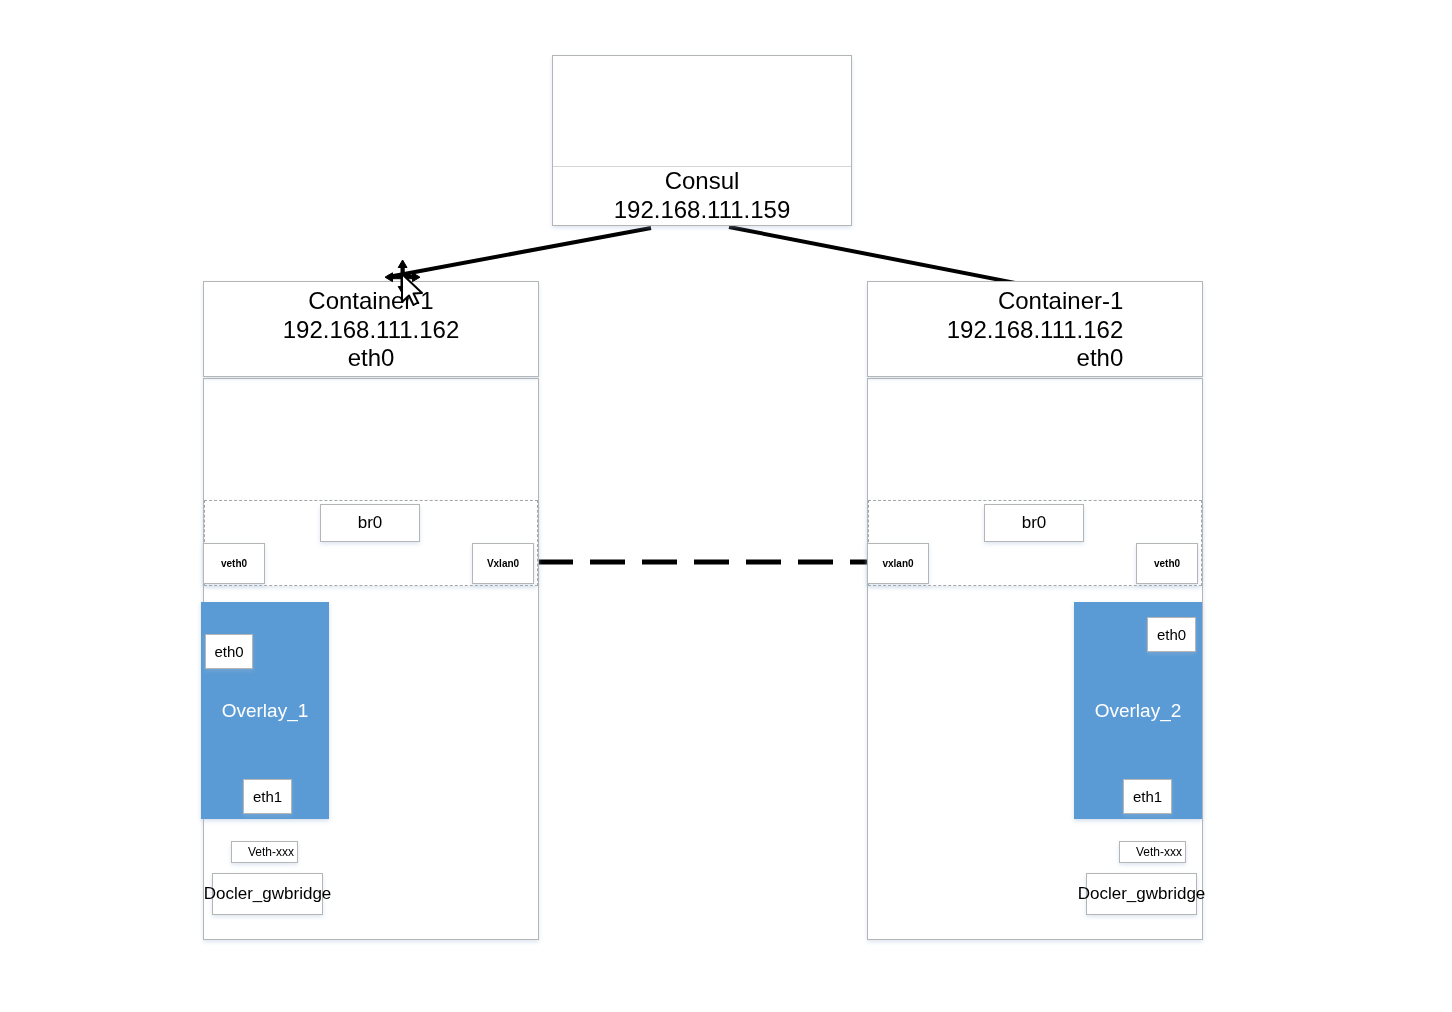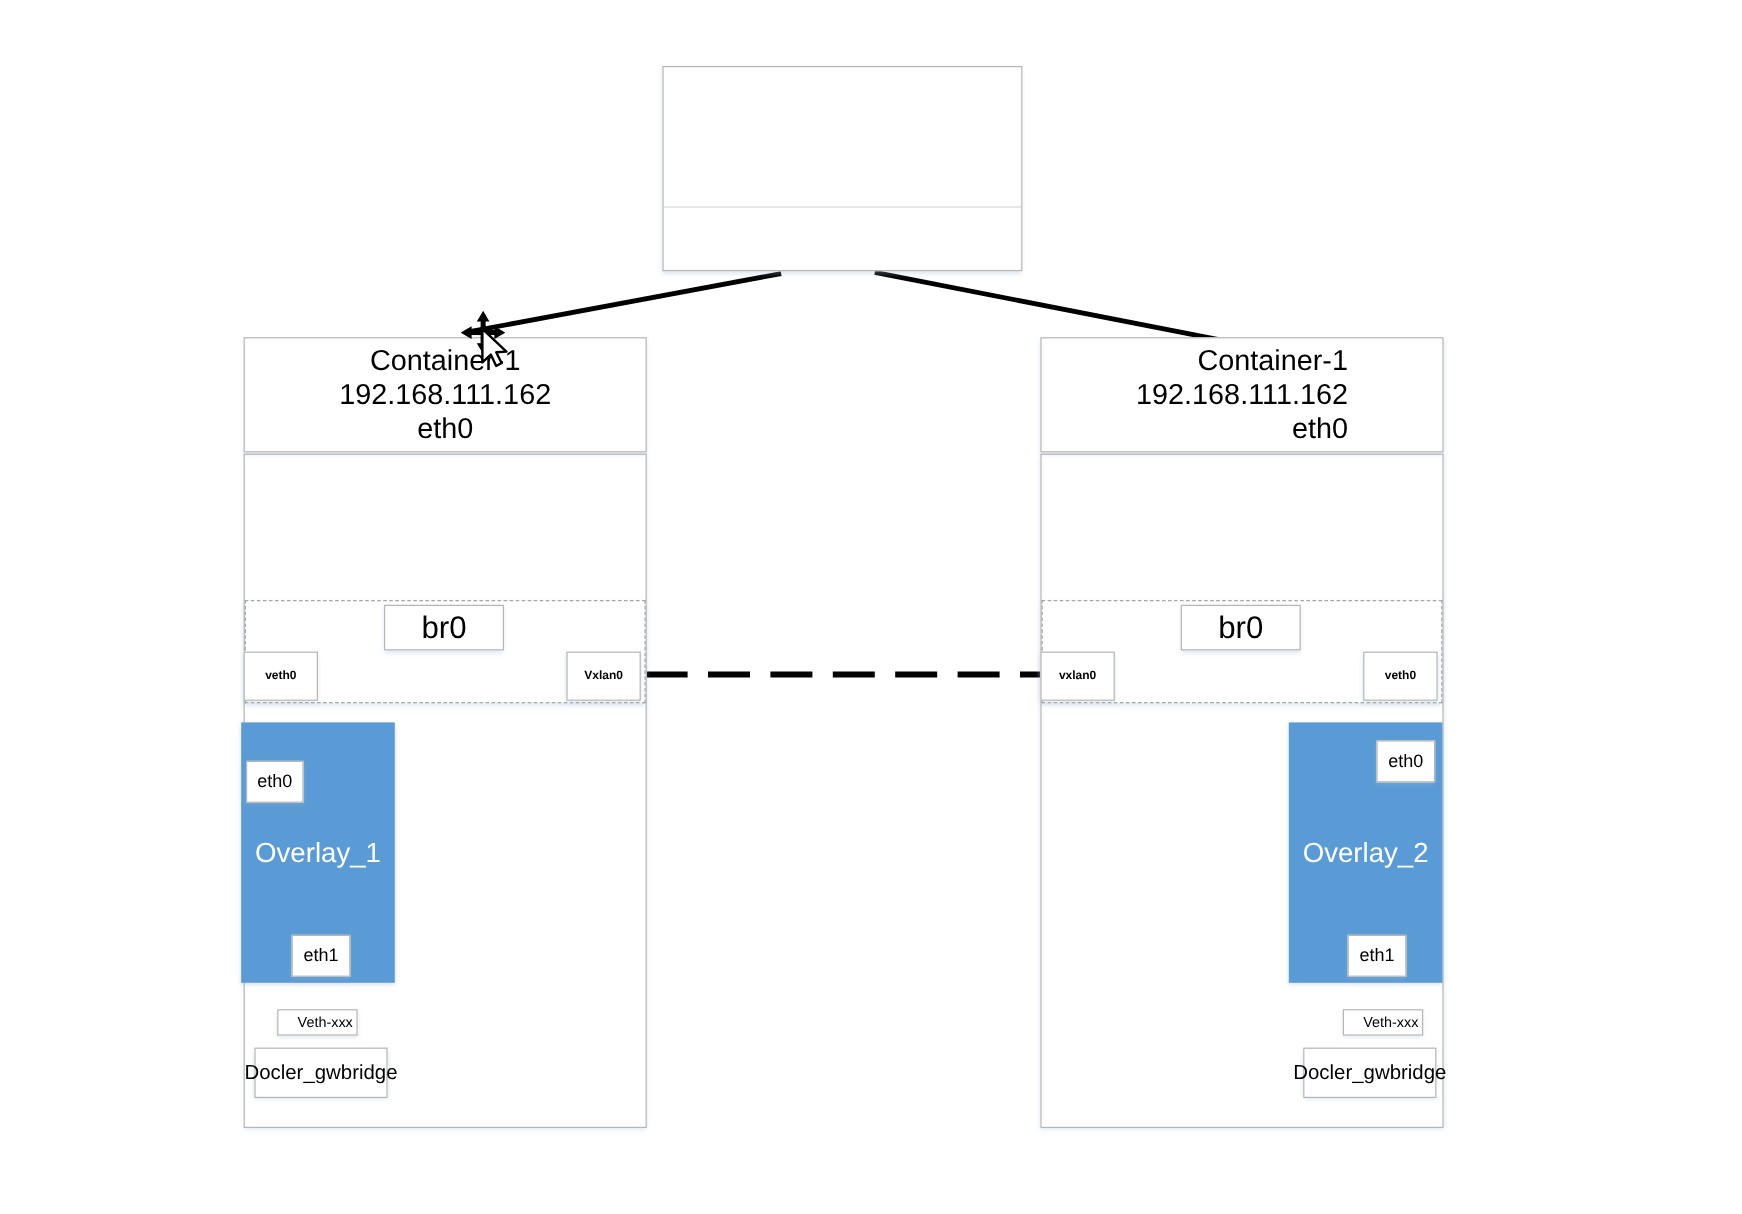--- a/index.html
+++ b/index.html
@@ -87,21 +87,21 @@
     border: 1px dashed #a6a6a6;
     background: transparent;
     box-shadow: 0 2px 4px rgba(160,185,215,0.30);
   }
   .ns-region.left  { left: 204px; top: 500px; width: 334px; height: 86px; }
   .ns-region.right { left: 868px; top: 500px; width: 334px; height: 86px; }
 
   
   .br0 {
     width: 100px; height: 38px;
-    font-size: 26px;
+    font-size: 17px;
     z-index: 5;
   }
   .br0.left  { left: 320px; top: 504px; }
   .br0.right { left: 984px; top: 504px; }
 
   
   .port {
     width: 62px; height: 41px;
     font-size: 10px;
     font-weight: bold;
@@ -115,21 +115,21 @@
   
   .overlay {
     position: absolute;
     box-sizing: border-box;
     width: 128px; height: 217px;
     background: #5B9BD5;
     color: #ffffff;
     display: flex;
     align-items: center;
     justify-content: center;
-    font-size: 23px;
+    font-size: 19px;
     box-shadow: 0 2px 4px rgba(160,185,215,0.45);
   }
   .overlay.left  { left: 201px; top: 602px; }
   .overlay.right { left: 1074px; top: 602px; }
 
   
   .ethbox {
     width: 48px; height: 35px;
     font-size: 15px;
     z-index: 7;
@@ -199,20 +199,22 @@
     <line x1="265" y1="812" x2="265" y2="846" stroke="#000000" stroke-width="4"></line>
     <line x1="265" y1="858" x2="265" y2="878" stroke="#000000" stroke-width="4"></line>
 
     <line x1="1169" y1="583" x2="1169" y2="624" stroke="#000000" stroke-width="4"></line>
     <line x1="1146" y1="812" x2="1146" y2="846" stroke="#000000" stroke-width="4"></line>
     <line x1="1146" y1="858" x2="1146" y2="878" stroke="#000000" stroke-width="4"></line>
   </svg>
 
   <div class="node consul-box">
     <div class="consul-top"></div>
+    <div class="consul-label">Consul
+192.168.111.159</div>
   </div>
 
   <div class="node host-body left"></div>
   <div class="node host-head left">Container-1
 192.168.111.162
 eth0</div>
 
   <div class="ns-region left"></div>
 
   <div class="node br0 left">br0</div>

